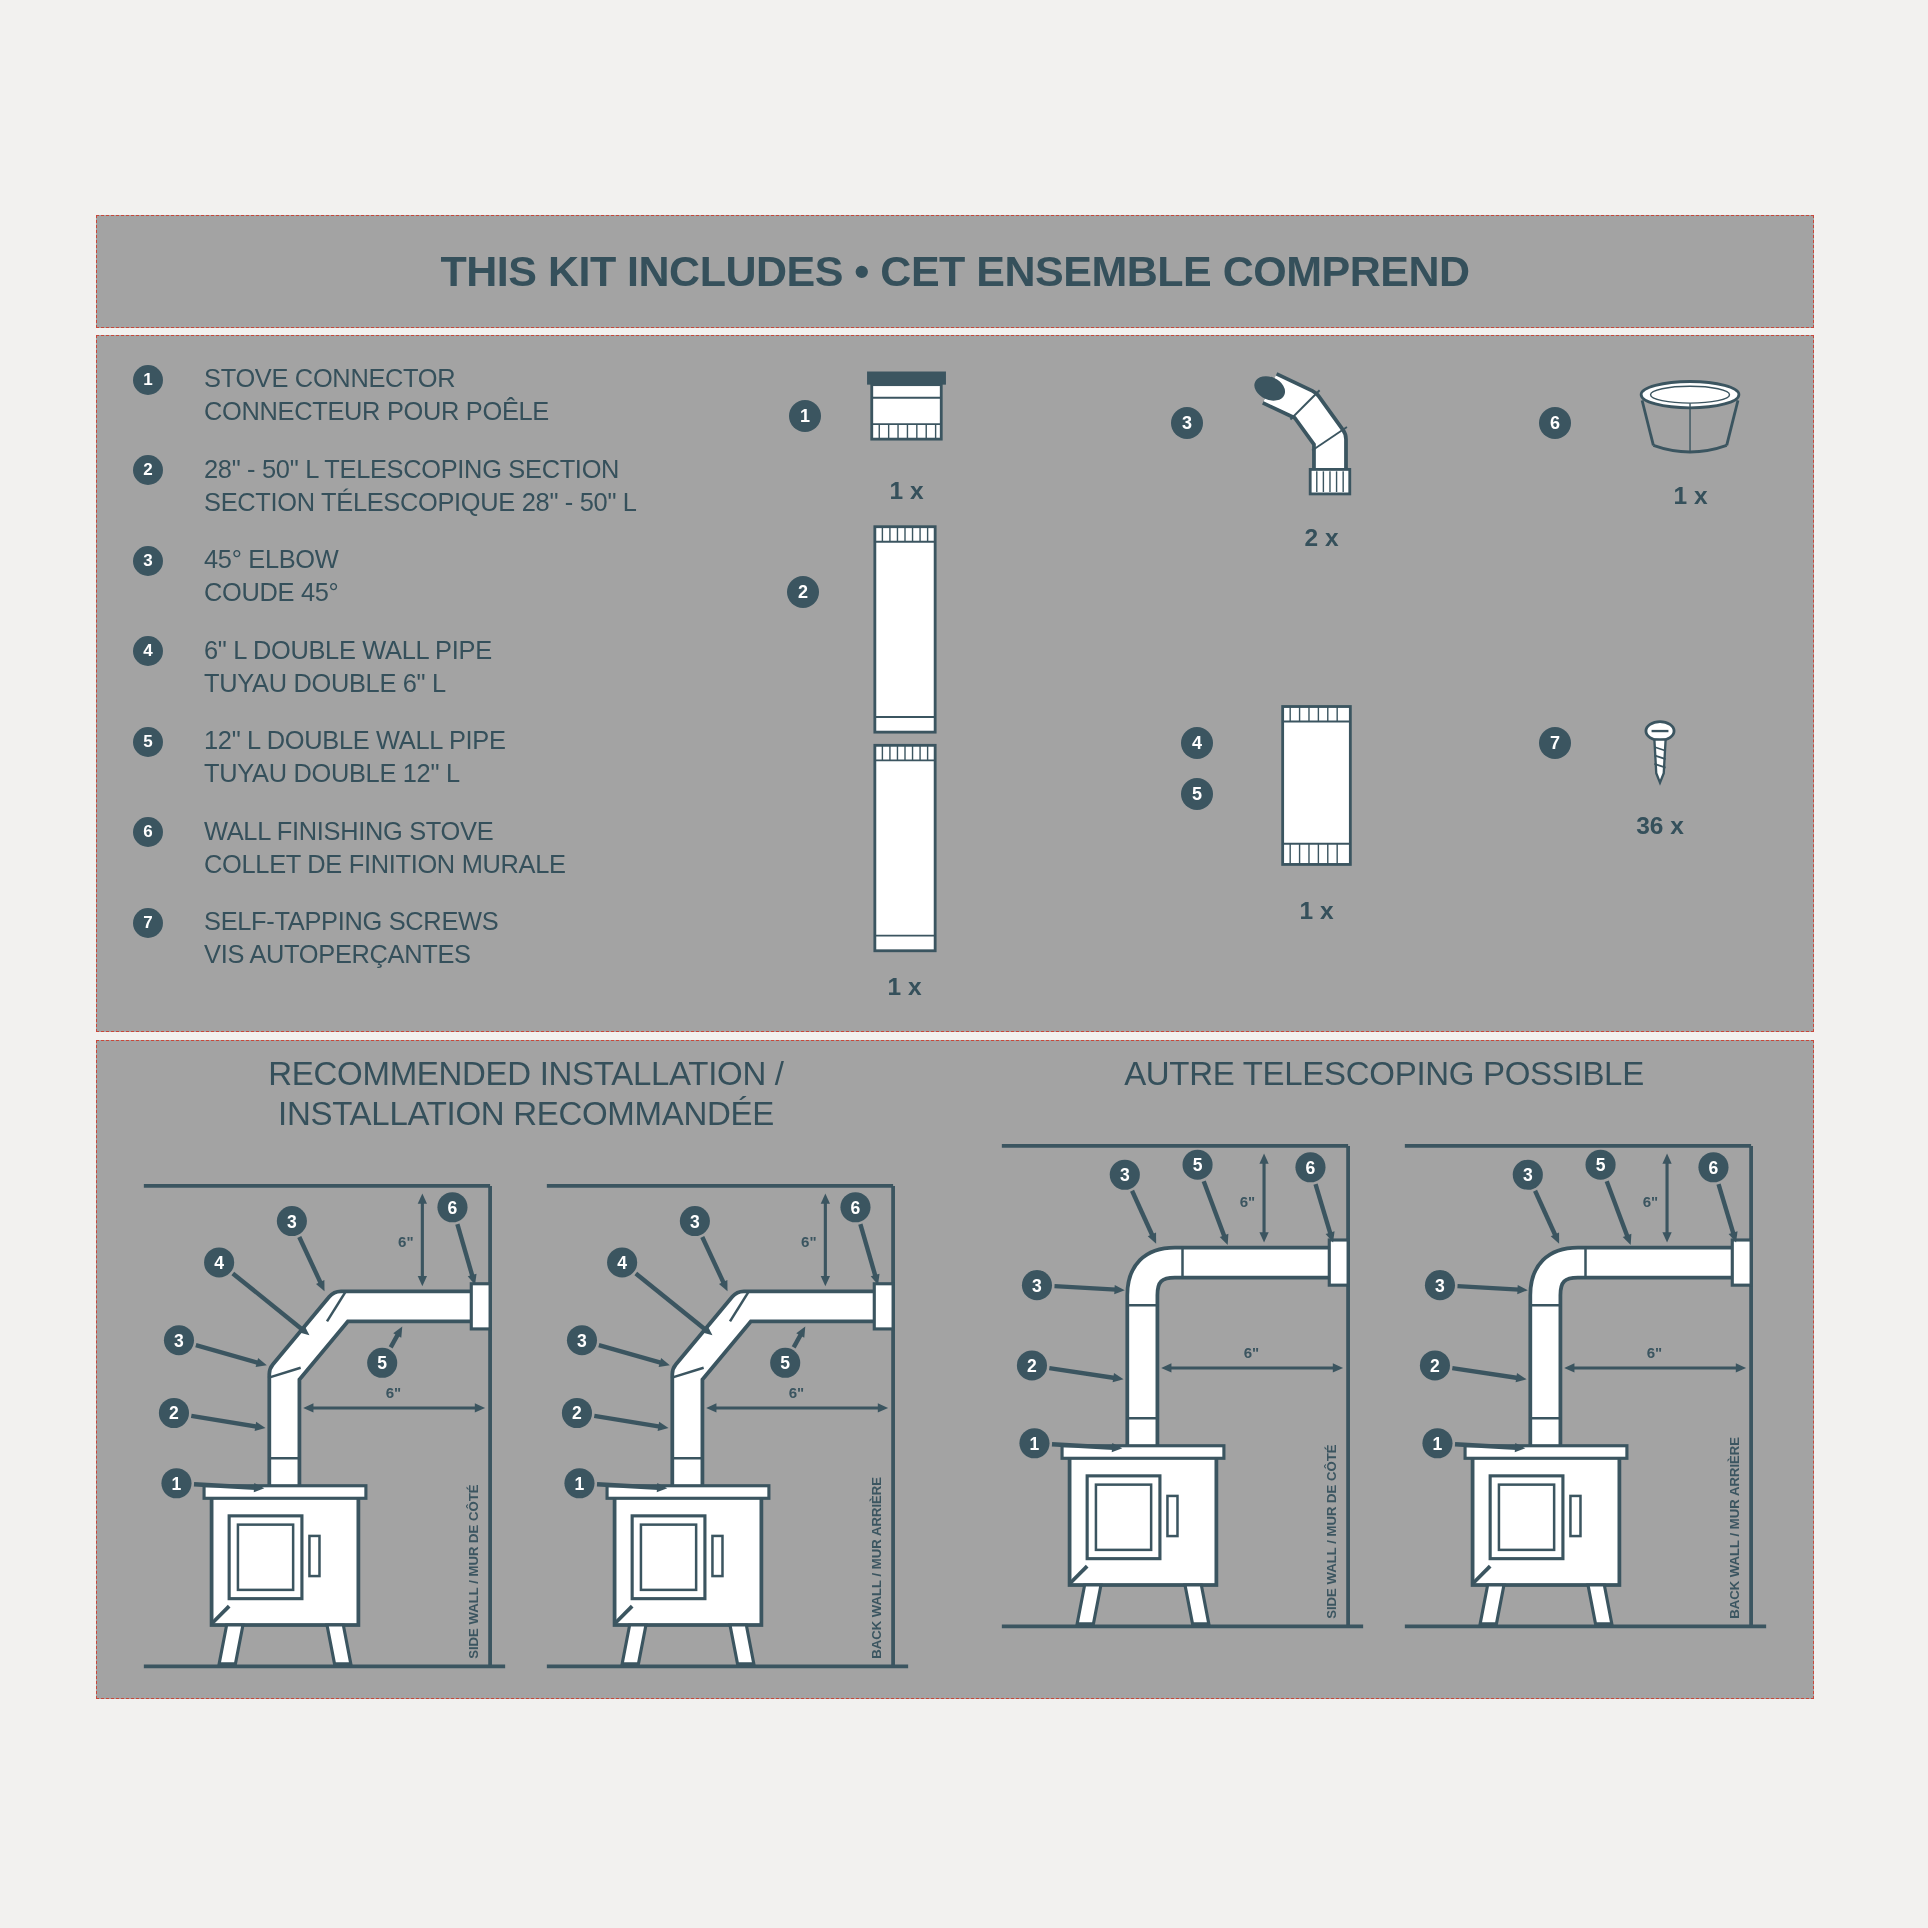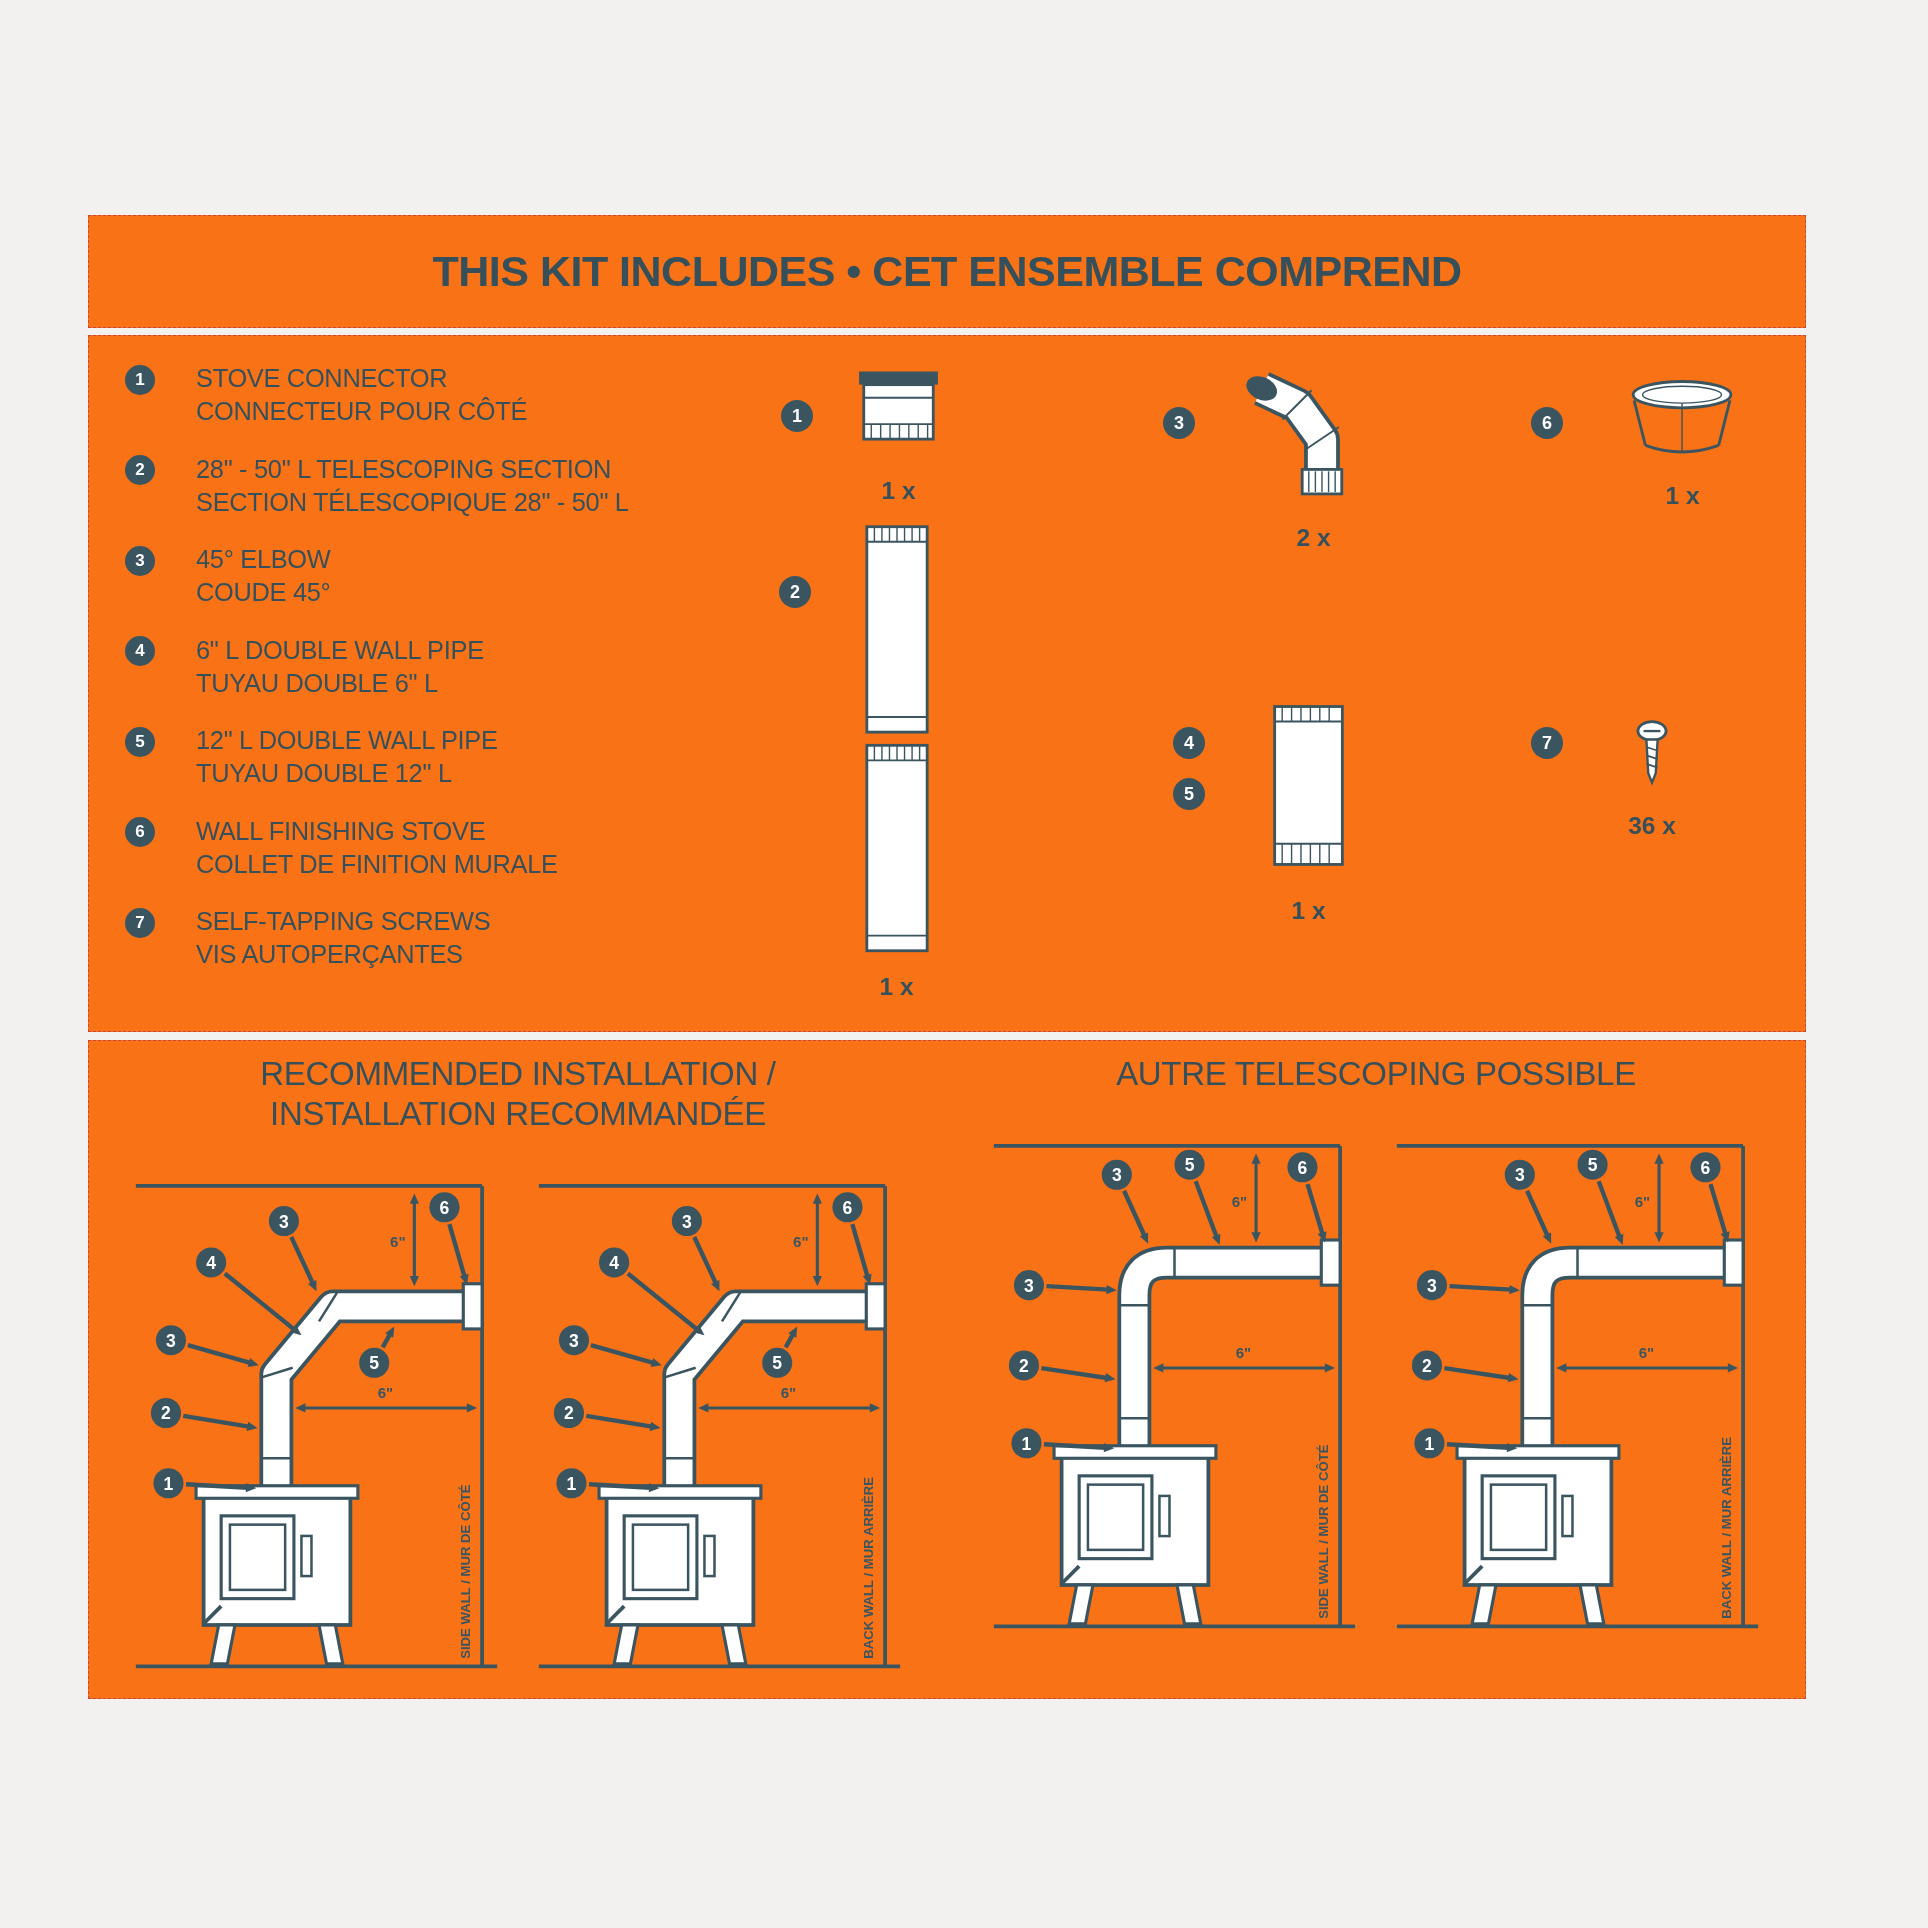--- a/index.html
+++ b/index.html
@@ -1,19 +1,19 @@
 <!DOCTYPE html>
 <html style="font-size:15px"><head>
 <meta charset="utf-8">
 <style>
   html,body{margin:0;padding:0;width:1928px;height:1928px;overflow:hidden;
     background:#f2f1ef;font-family:"Liberation Sans",sans-serif;color:#35505b;}
   #canvas{position:relative;width:1928px;height:1928px;background:#f2f1ef;}
-  .panel{position:absolute;left:88px;width:1718px;border:1.9px dashed #c9473a;
-    background:#f97316;box-sizing:border-box;}
+  .panel{position:absolute;left:96px;width:1718px;border:1.9px dashed #c9473a;
+    background:#a3a3a3;box-sizing:border-box;}
   #title-panel{top:215px;height:113px;display:flex;align-items:center;justify-content:center;}
   #title-panel h1{margin:0;font-size:43px;font-weight:bold;letter-spacing:-0.5px;}
   #kit-panel{top:335px;height:697px;}
   #bottom-panel{top:1040px;height:659px;display:flex;}
   .half{width:50%;height:100%;box-sizing:border-box;padding-top:13px;}
   .inst-heading{text-align:center;font-size:33px;font-weight:normal;line-height:1.22;letter-spacing:-0.3px;}
   .diagrams{display:flex;justify-content:center;gap:26px;margin-top:7.5px;}
   .stove-diagram{width:377px;height:552px;}
   .stove-diagram svg{width:100%;height:100%;display:block;}
   #kit-list{position:absolute;left:36px;top:26px;display:flex;flex-direction:column;gap:24.5px;}
@@ -36,21 +36,21 @@
     <h1>THIS KIT INCLUDES • CET ENSEMBLE COMPREND</h1>
   </div>
 
   <div class="panel" id="kit-panel">
 
     <div id="kit-list">
       <div class="kit-item">
         <span class="lbadge">1</span>
         <span class="kit-item-text">
           <span>STOVE CONNECTOR</span>
-          <span>CONNECTEUR POUR CÔTÉ</span>
+          <span>CONNECTEUR POUR POÊLE</span>
         </span>
       </div>
       <div class="kit-item">
         <span class="lbadge">2</span>
         <span class="kit-item-text">
           <span>28" - 50" L TELESCOPING SECTION</span>
           <span>SECTION TÉLESCOPIQUE 28" - 50" L</span>
         </span>
       </div>
       <div class="kit-item">

